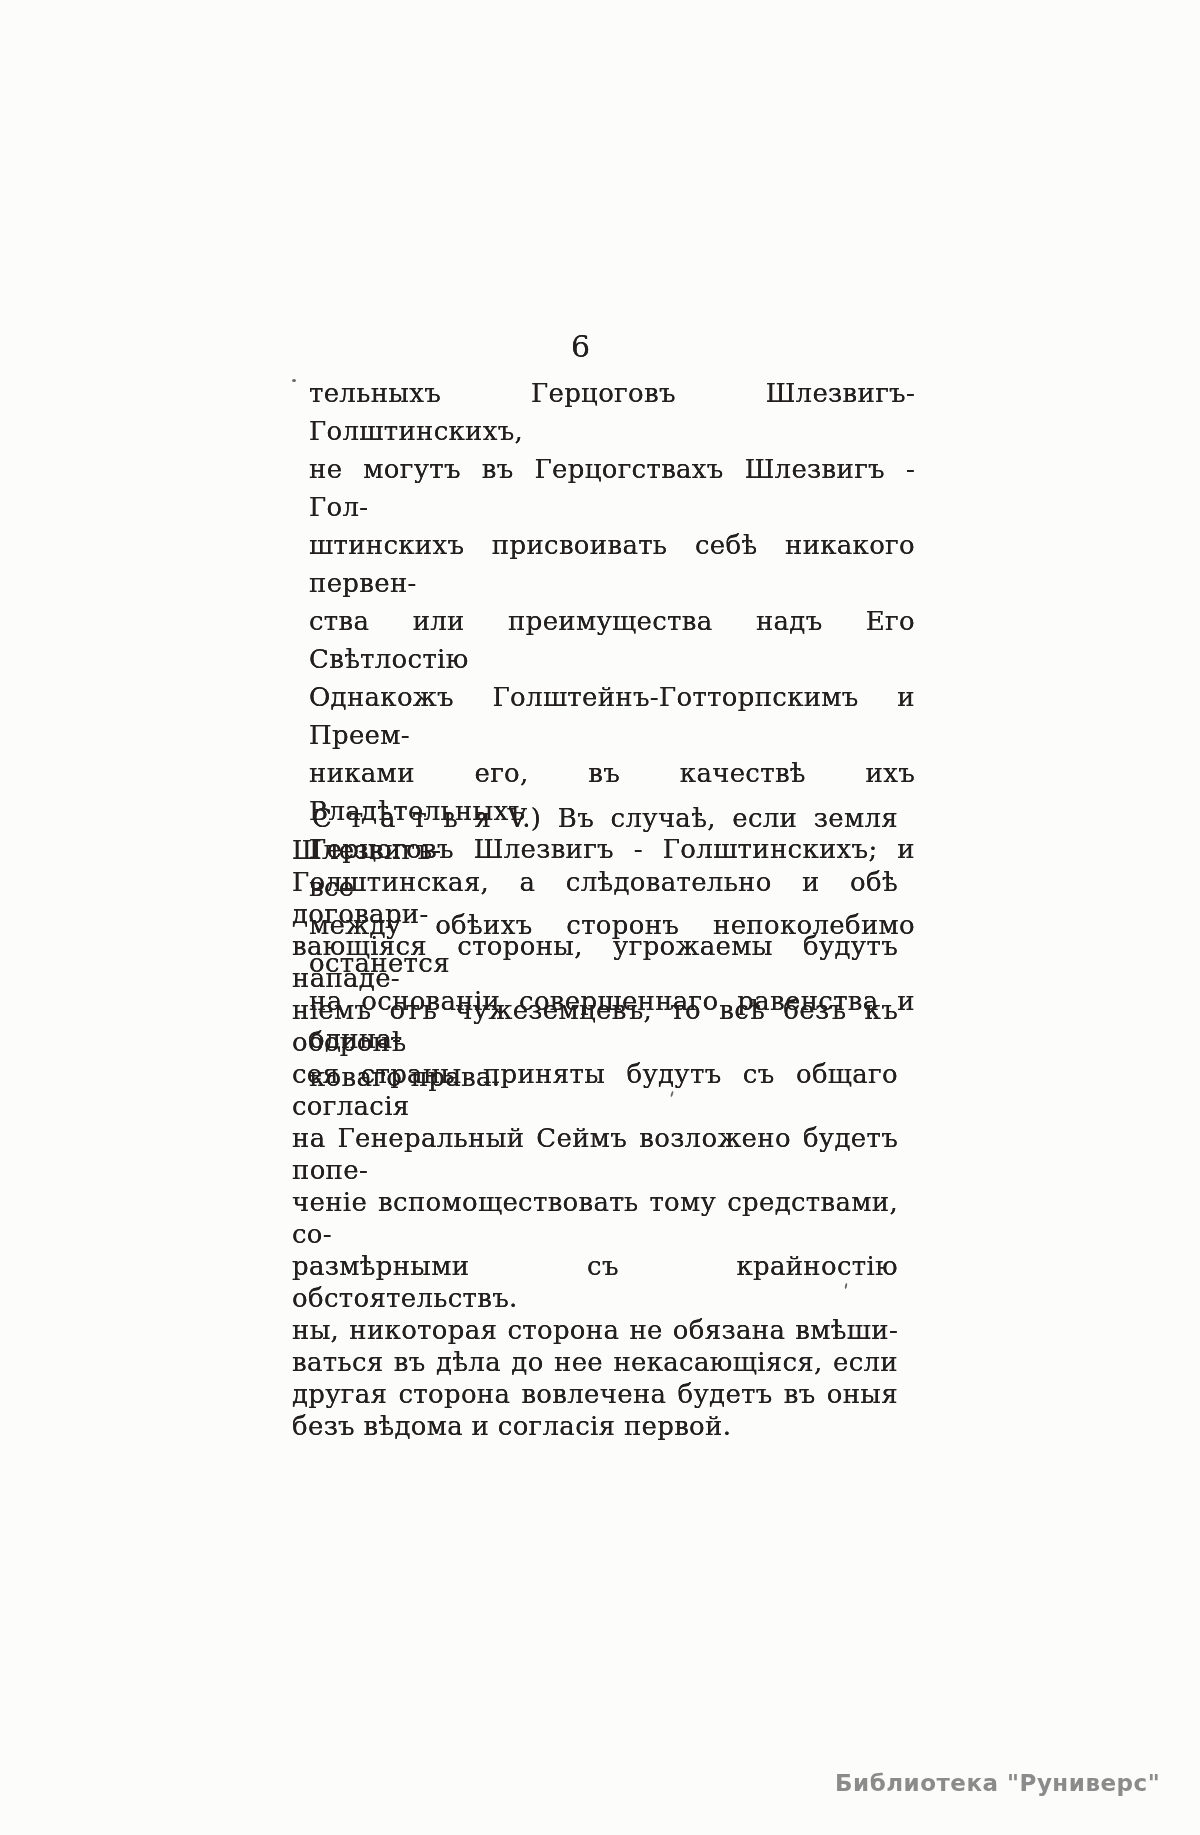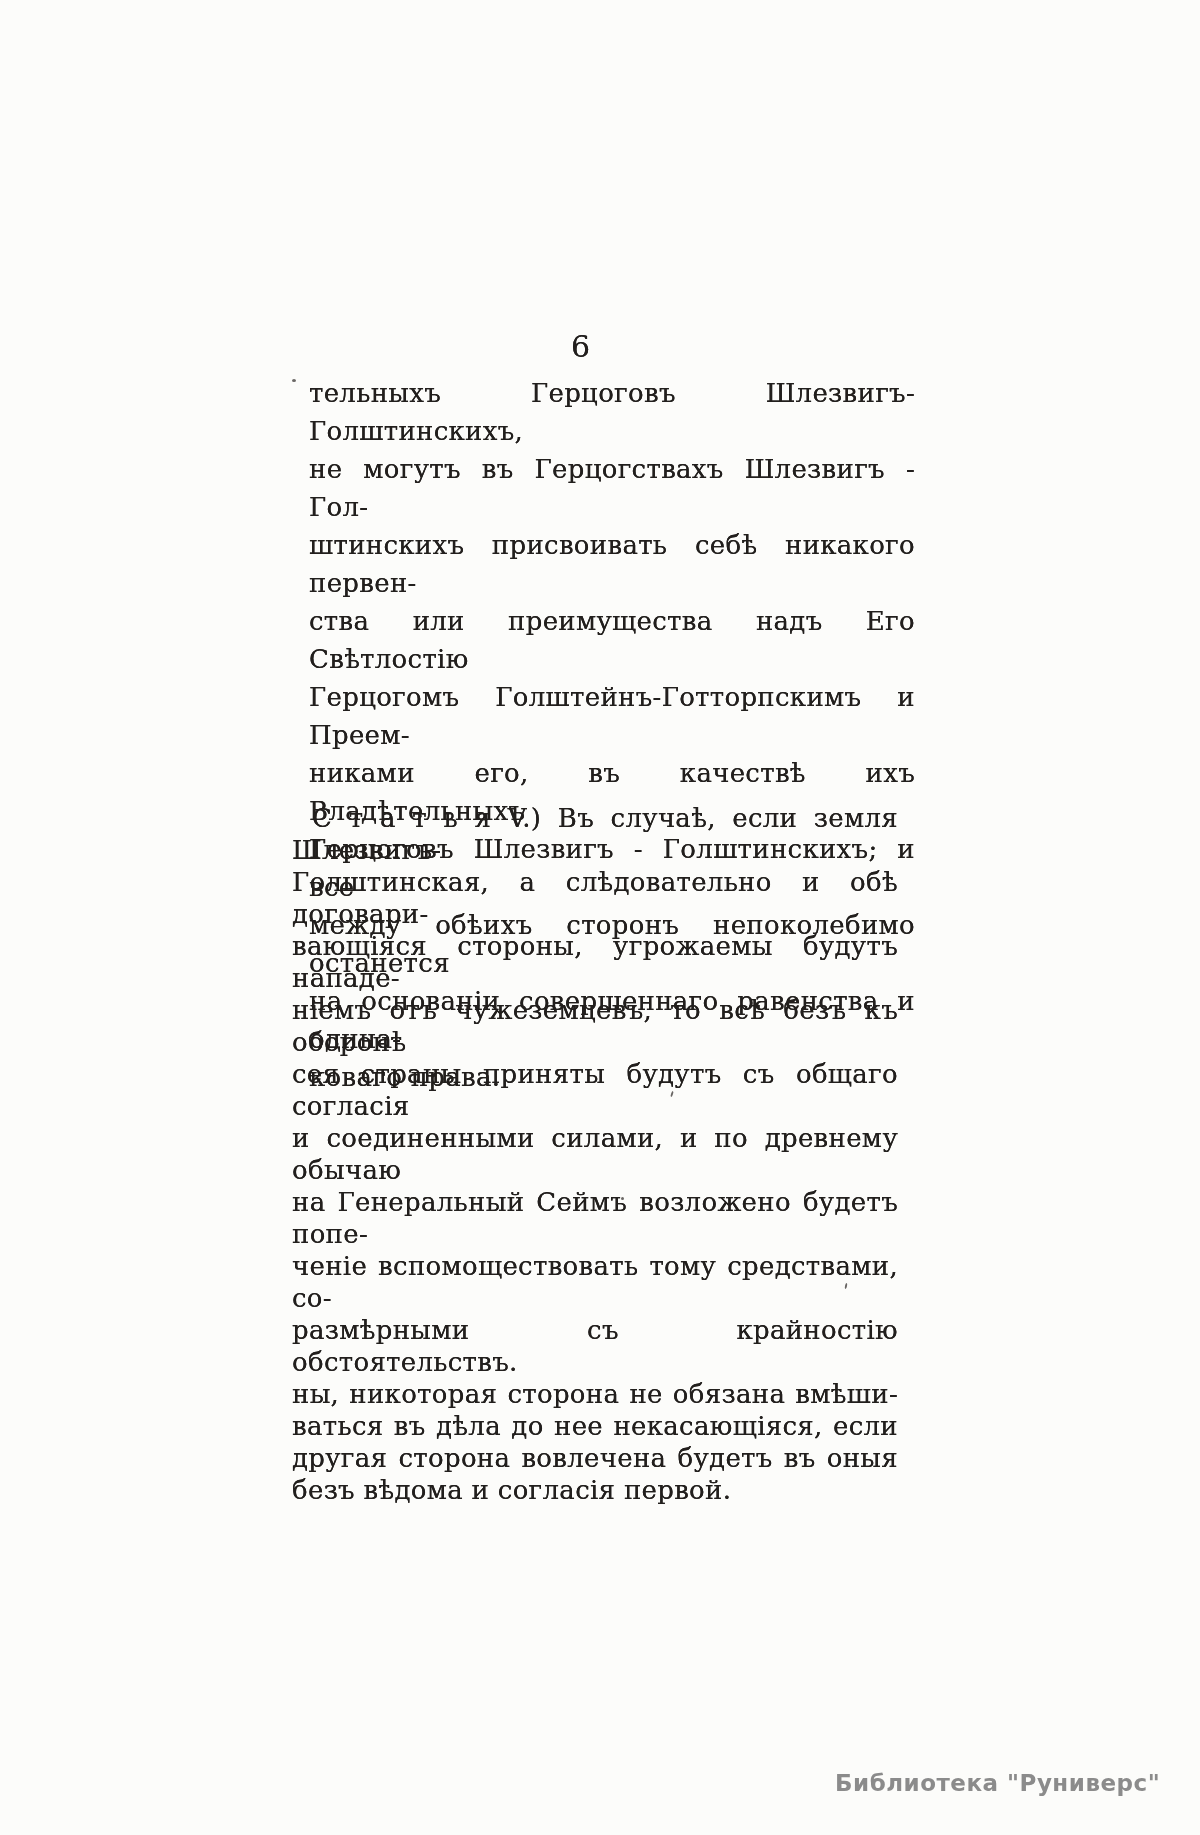--- a/index.html
+++ b/index.html
@@ -73,35 +73,34 @@
 
 <div class="page">
 
   <div class="page-number ink">6</div>
 
   <div class="para para-1 ink">
     <div class="line">тельныхъ Герцоговъ Шлезвигъ-Голштинскихъ,</div>
     <div class="line">не могутъ въ Герцогствахъ Шлезвигъ - Гол-</div>
     <div class="line">штинскихъ присвоивать себѣ никакого первен-</div>
     <div class="line">ства или преимущества надъ Его Свѣтлостію</div>
-    <div class="line">Герцогомъ Голштейнъ-Готторпскимъ и Преем-</div>
+    <div class="line">Однакожъ Голштейнъ-Готторпскимъ и Преем-</div>
     <div class="line">никами его, въ качествѣ ихъ Владѣтельныхъ</div>
     <div class="line">Герцоговъ Шлезвигъ - Голштинскихъ; и все</div>
     <div class="line">между обѣихъ сторонъ непоколебимо останется</div>
     <div class="line">на основаніи совершеннаго равенства и одина-</div>
     <div class="line endline">коваго права.</div>
   </div>
 
   <div class="para para-2 ink">
     <div class="line indent">С т а т ь я V.) Въ случаѣ, если земля Шлезвигъ-</div>
     <div class="line">Голштинская, а слѣдовательно и обѣ договари-</div>
     <div class="line">вающіяся стороны, угрожаемы будутъ нападе-</div>
     <div class="line">ніемъ отъ чужеземцевъ, то всѣ безъ къ оборонѣ</div>
     <div class="line">сея страны приняты будутъ съ общаго согласія</div>
-    <div class="line">и соединенными силами, и по древнему обычаю</div>
     <div class="line">на Генеральный Сеймъ возложено будетъ попе-</div>
     <div class="line">ченіе вспомоществовать тому средствами, со-</div>
     <div class="line">размѣрными съ крайностію обстоятельствъ.</div>
     <div class="line">ны, никоторая сторона не обязана вмѣши-</div>
     <div class="line">ваться въ дѣла до нее некасающіяся, если</div>
     <div class="line">другая сторона вовлечена будетъ въ оныя</div>
     <div class="line endline">безъ вѣдома и согласія первой.</div>
   </div>
 
 

